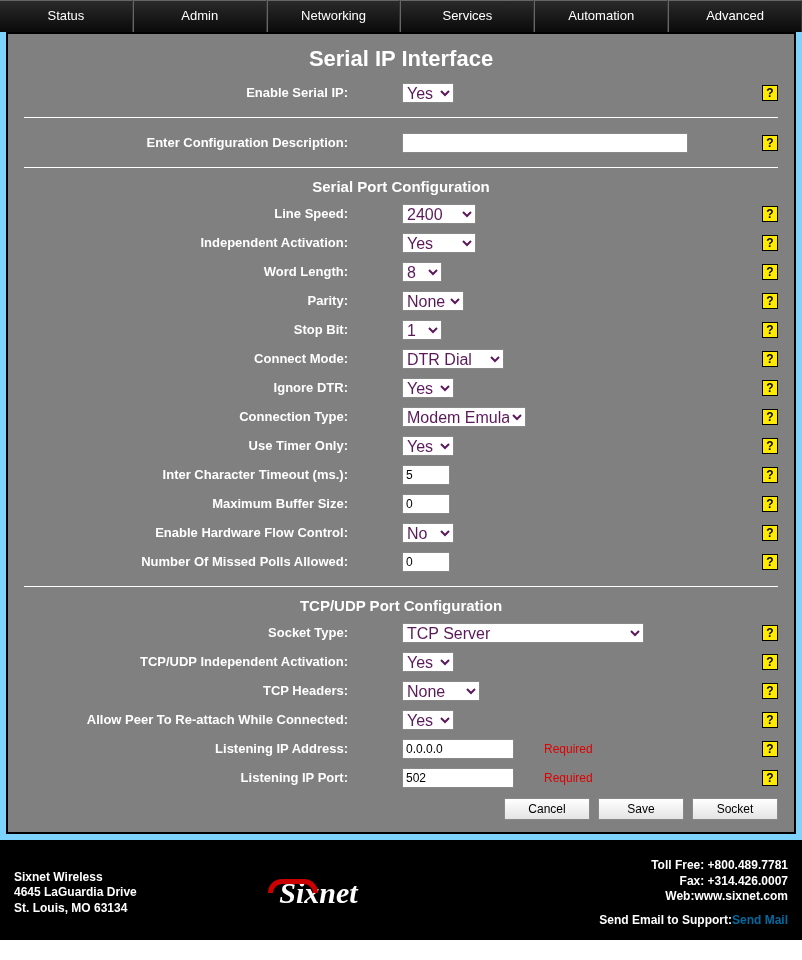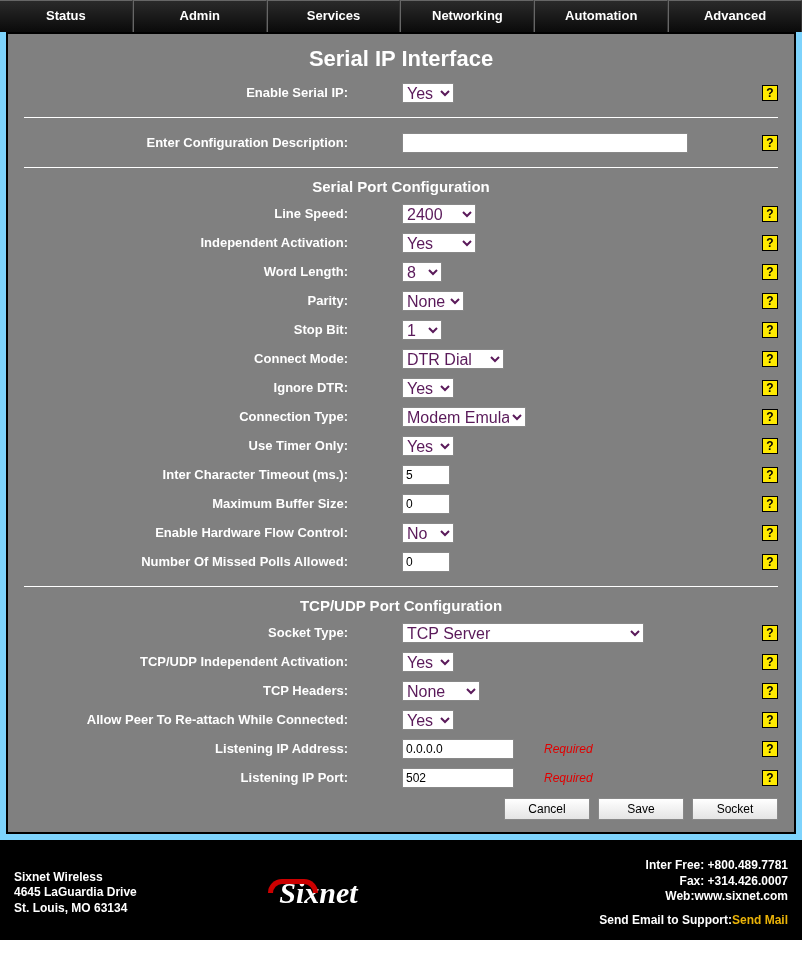--- a/index.html
+++ b/index.html
@@ -9,21 +9,21 @@
   width: 802px;
 }
 .nav {
   display: flex;
   background: #000;
   height: 32px;
 }
 .nav-item {
   flex: 1;
   color: #fff;
-  font-weight: bold;
+  font-weight: normal;
   font-size: 13px;
   text-align: center;
   line-height: 30px;
   border-top: 1px solid #666;
   border-left: 1px solid #666;
   border-right: 1px solid #333;
   background: linear-gradient(#2a2a2a, #0a0a0a);
   cursor: pointer;
 }
 .nav-item:first-child { border-left: none; }
@@ -102,21 +102,20 @@
   cursor: pointer;
   flex-shrink: 0;
 }
 .help-col {
   width: 20px;
   display: flex;
   justify-content: flex-end;
 }
 .required {
   color: #e00000;
-  font-style: italic;
   font-size: 12px;
   margin-left: 30px;
 }
 .button-row {
   display: flex;
   justify-content: flex-end;
   gap: 8px;
   padding: 6px 0 2px 0;
 }
 .btn {
@@ -152,30 +151,30 @@
   height: 14px;
   border: 5px solid #c00;
   border-bottom: none;
   border-radius: 50px 50px 0 0;
   vertical-align: -2px;
   margin-right: -46px;
   position: relative;
   left: -4px;
   top: -12px;
 }
-.send-mail { color: #eab308; }
+.send-mail { color: #0369a1; }
 </style>
 </head>
 <body>
 
 <div class="nav">
   <div class="nav-item">Status</div>
   <div class="nav-item">Admin</div>
+  <div class="nav-item">Networking</div>
   <div class="nav-item">Services</div>
-  <div class="nav-item">Networking</div>
   <div class="nav-item">Automation</div>
   <div class="nav-item">Advanced</div>
 </div>
 
 <div class="outer-wrap">
 <div class="page">
 
   <div class="page-title">Serial IP Interface</div>
 
   <div class="row">
@@ -415,18 +414,18 @@
     <div>4645 LaGuardia Drive</div>
     <div>St. Louis, MO 63134</div>
   </div>
   <div class="footer-center">
     <span>
       <span class="logo-arc"></span>
       <span class="logo-text">Sixnet</span>
     </span>
   </div>
   <div class="footer-right">
-    <div>Inter Free: +800.489.7781</div>
+    <div>Toll Free: +800.489.7781</div>
     <div>Fax: +314.426.0007</div>
     <div><span>Web:</span><span>www.sixnet.com</span></div>
     <div style="margin-top:8px"><span>Send Email to Support:</span><span class="send-mail">Send Mail</span></div>
   </div>
 </div>
 
 </body></html>

